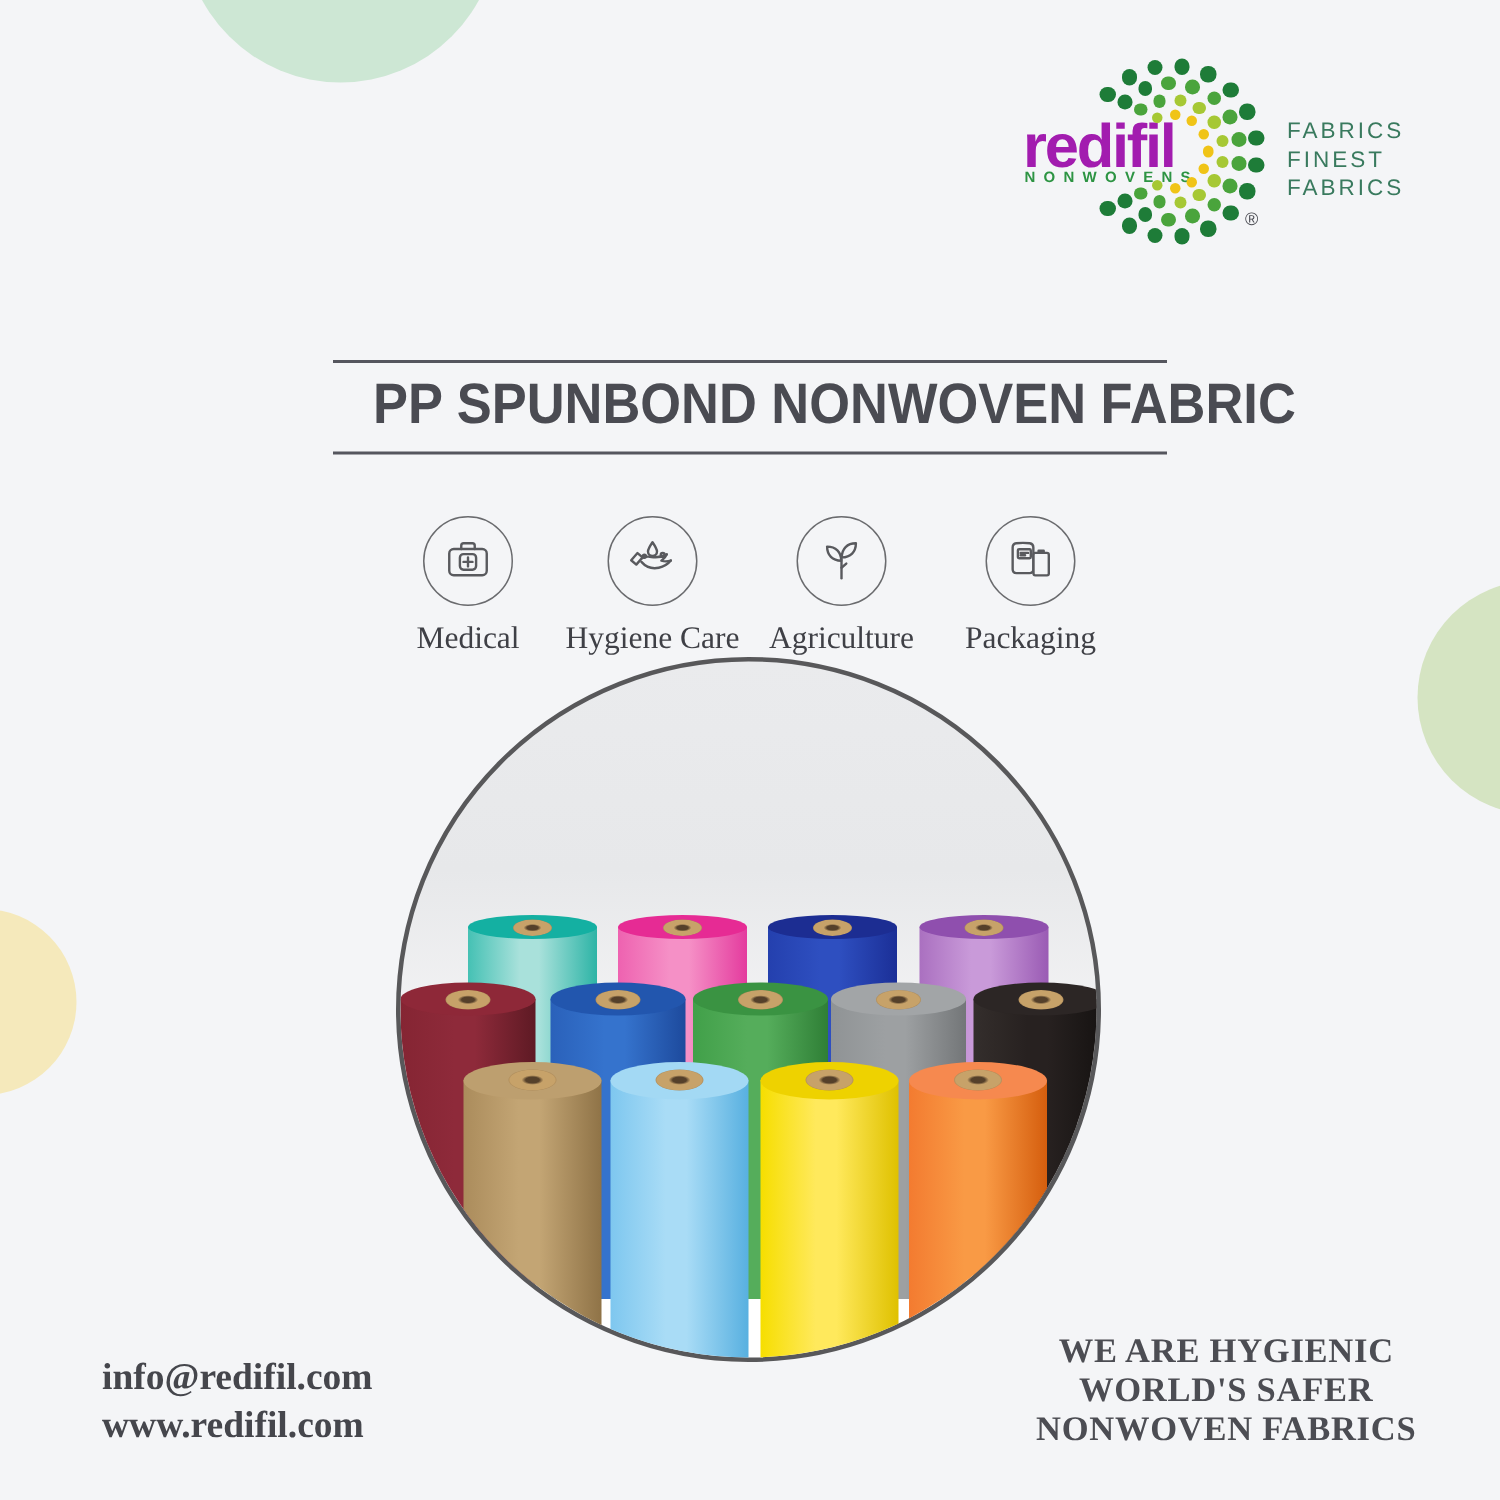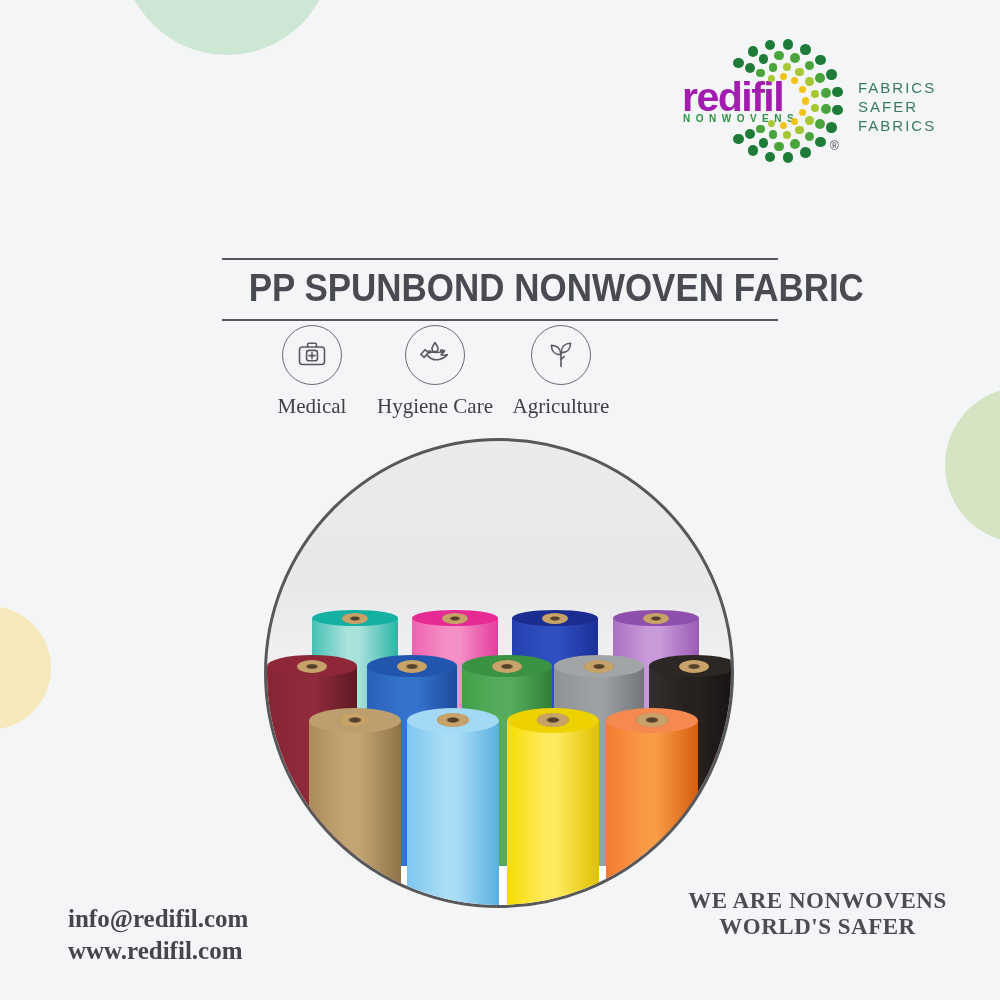--- a/index.html
+++ b/index.html
@@ -14,27 +14,27 @@
 
   
   #logo{position:absolute;left:660px;top:35px;width:320px;height:140px;}
   .brand{position:absolute;left:682px;top:74px;font-size:41px;font-weight:bold;letter-spacing:-1.5px;color:#a21caf;}
   .brand-sub{position:absolute;left:683px;top:113px;font-size:10px;font-weight:bold;letter-spacing:5.5px;color:#2d9443;}
   .dot{position:absolute;border-radius:50%;}
   .rmark{position:absolute;left:830px;top:139px;font-size:12px;color:#4a4b52;}
   #tagline{position:absolute;left:858px;top:78px;color:#397a5e;font-size:15px;letter-spacing:2px;line-height:19px;}
 
   
-  #title-block{position:absolute;left:222px;top:258px;width:556px;text-align:center;}
+  #title-block{position:absolute;left:222px;top:240px;width:556px;text-align:center;}
   .title-rule{height:0;border-top:2px solid #55565e;}
   #page-title{margin:0;padding:7px 0 9px;font-size:38px;font-weight:bold;color:#4a4b52;white-space:nowrap;}
   #page-title span{display:inline-block;transform:scaleX(0.92);transform-origin:center;}
 
   
-  .cat{position:absolute;top:325px;width:150px;text-align:center;}
+  .cat{position:absolute;top:344px;width:150px;text-align:center;}
   .cat-circle{width:58px;height:58px;margin:0 auto;border:1.6px solid #6a6b6e;border-radius:50%;display:flex;align-items:center;justify-content:center;}
   .cat-label{margin-top:9px;font-family:"Liberation Serif",serif;font-size:21px;color:#3f4046;}
   .cat svg{stroke:#595a5e;fill:none;stroke-width:1.6;stroke-linecap:round;stroke-linejoin:round;}
 
   
   #hero{position:absolute;left:264px;top:438px;width:464px;height:464px;border:3px solid #58585a;border-radius:50%;overflow:hidden;background:linear-gradient(180deg,#eaebed 0%,#e7e8ea 30%,#f4f4f5 55%,#ffffff 72%,#ffffff 100%);}
   .roll{position:absolute;}
   .roll-body{position:absolute;}
   .roll-face{position:absolute;border-radius:50%;}
   .roll-core{position:absolute;border-radius:50%;background:radial-gradient(ellipse at center,#55402a 0%,#55402a 20%,#c7a269 32%,#c7a269 66%,#8a6a42 78%,#9c7c50 100%);}
@@ -104,21 +104,21 @@
       <div class="dot" style="height: 7.2px; width: 7.2px; left: 799.032px; top: 85.8979px; background: rgb(240, 196, 23);"></div>
       <div class="dot" style="height: 7.2px; width: 7.2px; left: 801.9px; top: 97.4px; background: rgb(240, 196, 23);"></div>
       <div class="dot" style="height: 7.2px; width: 7.2px; left: 799.032px; top: 108.902px; background: rgb(240, 196, 23);"></div>
       <div class="dot" style="height: 7.2px; width: 7.2px; left: 791.1px; top: 117.711px; background: rgb(240, 196, 23);"></div>
       <div class="dot" style="height: 7.2px; width: 7.2px; left: 779.961px; top: 121.766px; background: rgb(240, 196, 23);"></div>
       <div class="dot" style="height: 7.2px; width: 7.2px; left: 768.222px; top: 120.116px; background: rgb(166, 200, 52);"></div>
     </div>
   <div class="rmark">®</div>
   <div id="tagline">
     <div>FABRICS</div>
-    <div>SAFER</div>
+    <div>FINEST</div>
     <div>FABRICS</div>
   </div>
 
   <div id="title-block">
     <div class="title-rule"></div>
     <h1 id="page-title"><span>PP SPUNBOND NONWOVEN FABRIC</span></h1>
     <div class="title-rule"></div>
   </div>
 
   <div class="cat" style="left:237px;">
@@ -153,20 +153,32 @@
         <circle cx="14.6" cy="16.8" r="1"></circle>
         <path d="M5.8,19.5 l4.2,-4.8 3.4,2.9 -4.2,4.8 Z"></path>
         <path d="M12.6,20.6 c3,3.4 7.6,4.7 11.6,3.9 c3.4,-0.7 6,-2.3 8,-4.8"></path>
         <path d="M32.2,19.7 c-2.3,0.7 -4.4,0.7 -6.3,0.1 c1.8,-1.2 3,-2.6 3.6,-4.2"></path>
         <path d="M29.5,15.6 c-3,1.7 -6.6,2.3 -10.3,1.7 c-2.2,-0.4 -4.2,-0.2 -6,0.7"></path>
       </svg>
     </div>
     <div class="cat-label">Hygiene Care</div>
   </div>
 
+  <div class="cat" style="left:612px;">
+    <div class="cat-circle">
+      <svg width="40" height="40" viewBox="0 0 40 40">
+        <path d="M10.5,8.2 c-1.6,0.2 -2.4,1.2 -2.4,2.8 v14.5 c0,1.6 1,2.6 2.6,2.6 h8.6 c1.6,0 2.6,-1 2.6,-2.6 V11 c0,-1.6 -0.8,-2.6 -2.4,-2.8 c-3,-0.4 -6,-0.4 -9,0 Z"></path>
+        <rect x="11.6" y="12.2" width="8.6" height="6" rx="0.8"></rect>
+        <path d="M13.4,14.6 h5 M13.4,16.2 h3"></path>
+        <rect x="22" y="14.6" width="10.2" height="15" rx="1.2" fill="#f4f5f7"></rect>
+        <path d="M25.4,14.6 v-1.4 h3.4 v1.4"></path>
+      </svg>
+    </div>
+    <div class="cat-label">Packaging</div>
+  </div>
 
   <div id="hero">
       <div class="roll" style="z-index: 1;">
         <div class="roll-body" style="left: 45px; top: 177px; width: 86px; height: 175px; background: linear-gradient(to right, rgb(69, 193, 180) 0%, rgb(169, 225, 219) 40%, rgb(169, 225, 219) 55%, rgb(45, 180, 166) 100%);"></div>
         <div class="roll-face" style="left: 45px; top: 169px; width: 86px; height: 16px; background: rgb(20, 176, 162);"></div>
         <div class="roll-core" style="left: 75px; top: 171.5px; width: 26px; height: 11px;"></div>
       </div>
       <div class="roll" style="z-index: 1;">
         <div class="roll-body" style="left: 145px; top: 177px; width: 86px; height: 175px; background: linear-gradient(to right, rgb(238, 98, 176) 0%, rgb(245, 144, 198) 40%, rgb(245, 144, 198) 55%, rgb(228, 59, 158) 100%);"></div>
         <div class="roll-face" style="left: 145px; top: 169px; width: 86px; height: 16px; background: rgb(230, 43, 148);"></div>
@@ -228,17 +240,18 @@
         <div class="roll-core" style="left: 369px; top: 272px; width: 32px; height: 14px;"></div>
       </div>
     </div>
 
   <div id="contact">
     <div>info@redifil.com</div>
     <div>www.redifil.com</div>
   </div>
 
   <div id="slogan">
-    <div>WE ARE NONWOVENS</div>
+    <div>WE ARE HYGIENIC</div>
     <div>WORLD'S SAFER</div>
+    <div>NONWOVEN FABRICS</div>
   </div>
 
 </div>
 
 </body></html>

